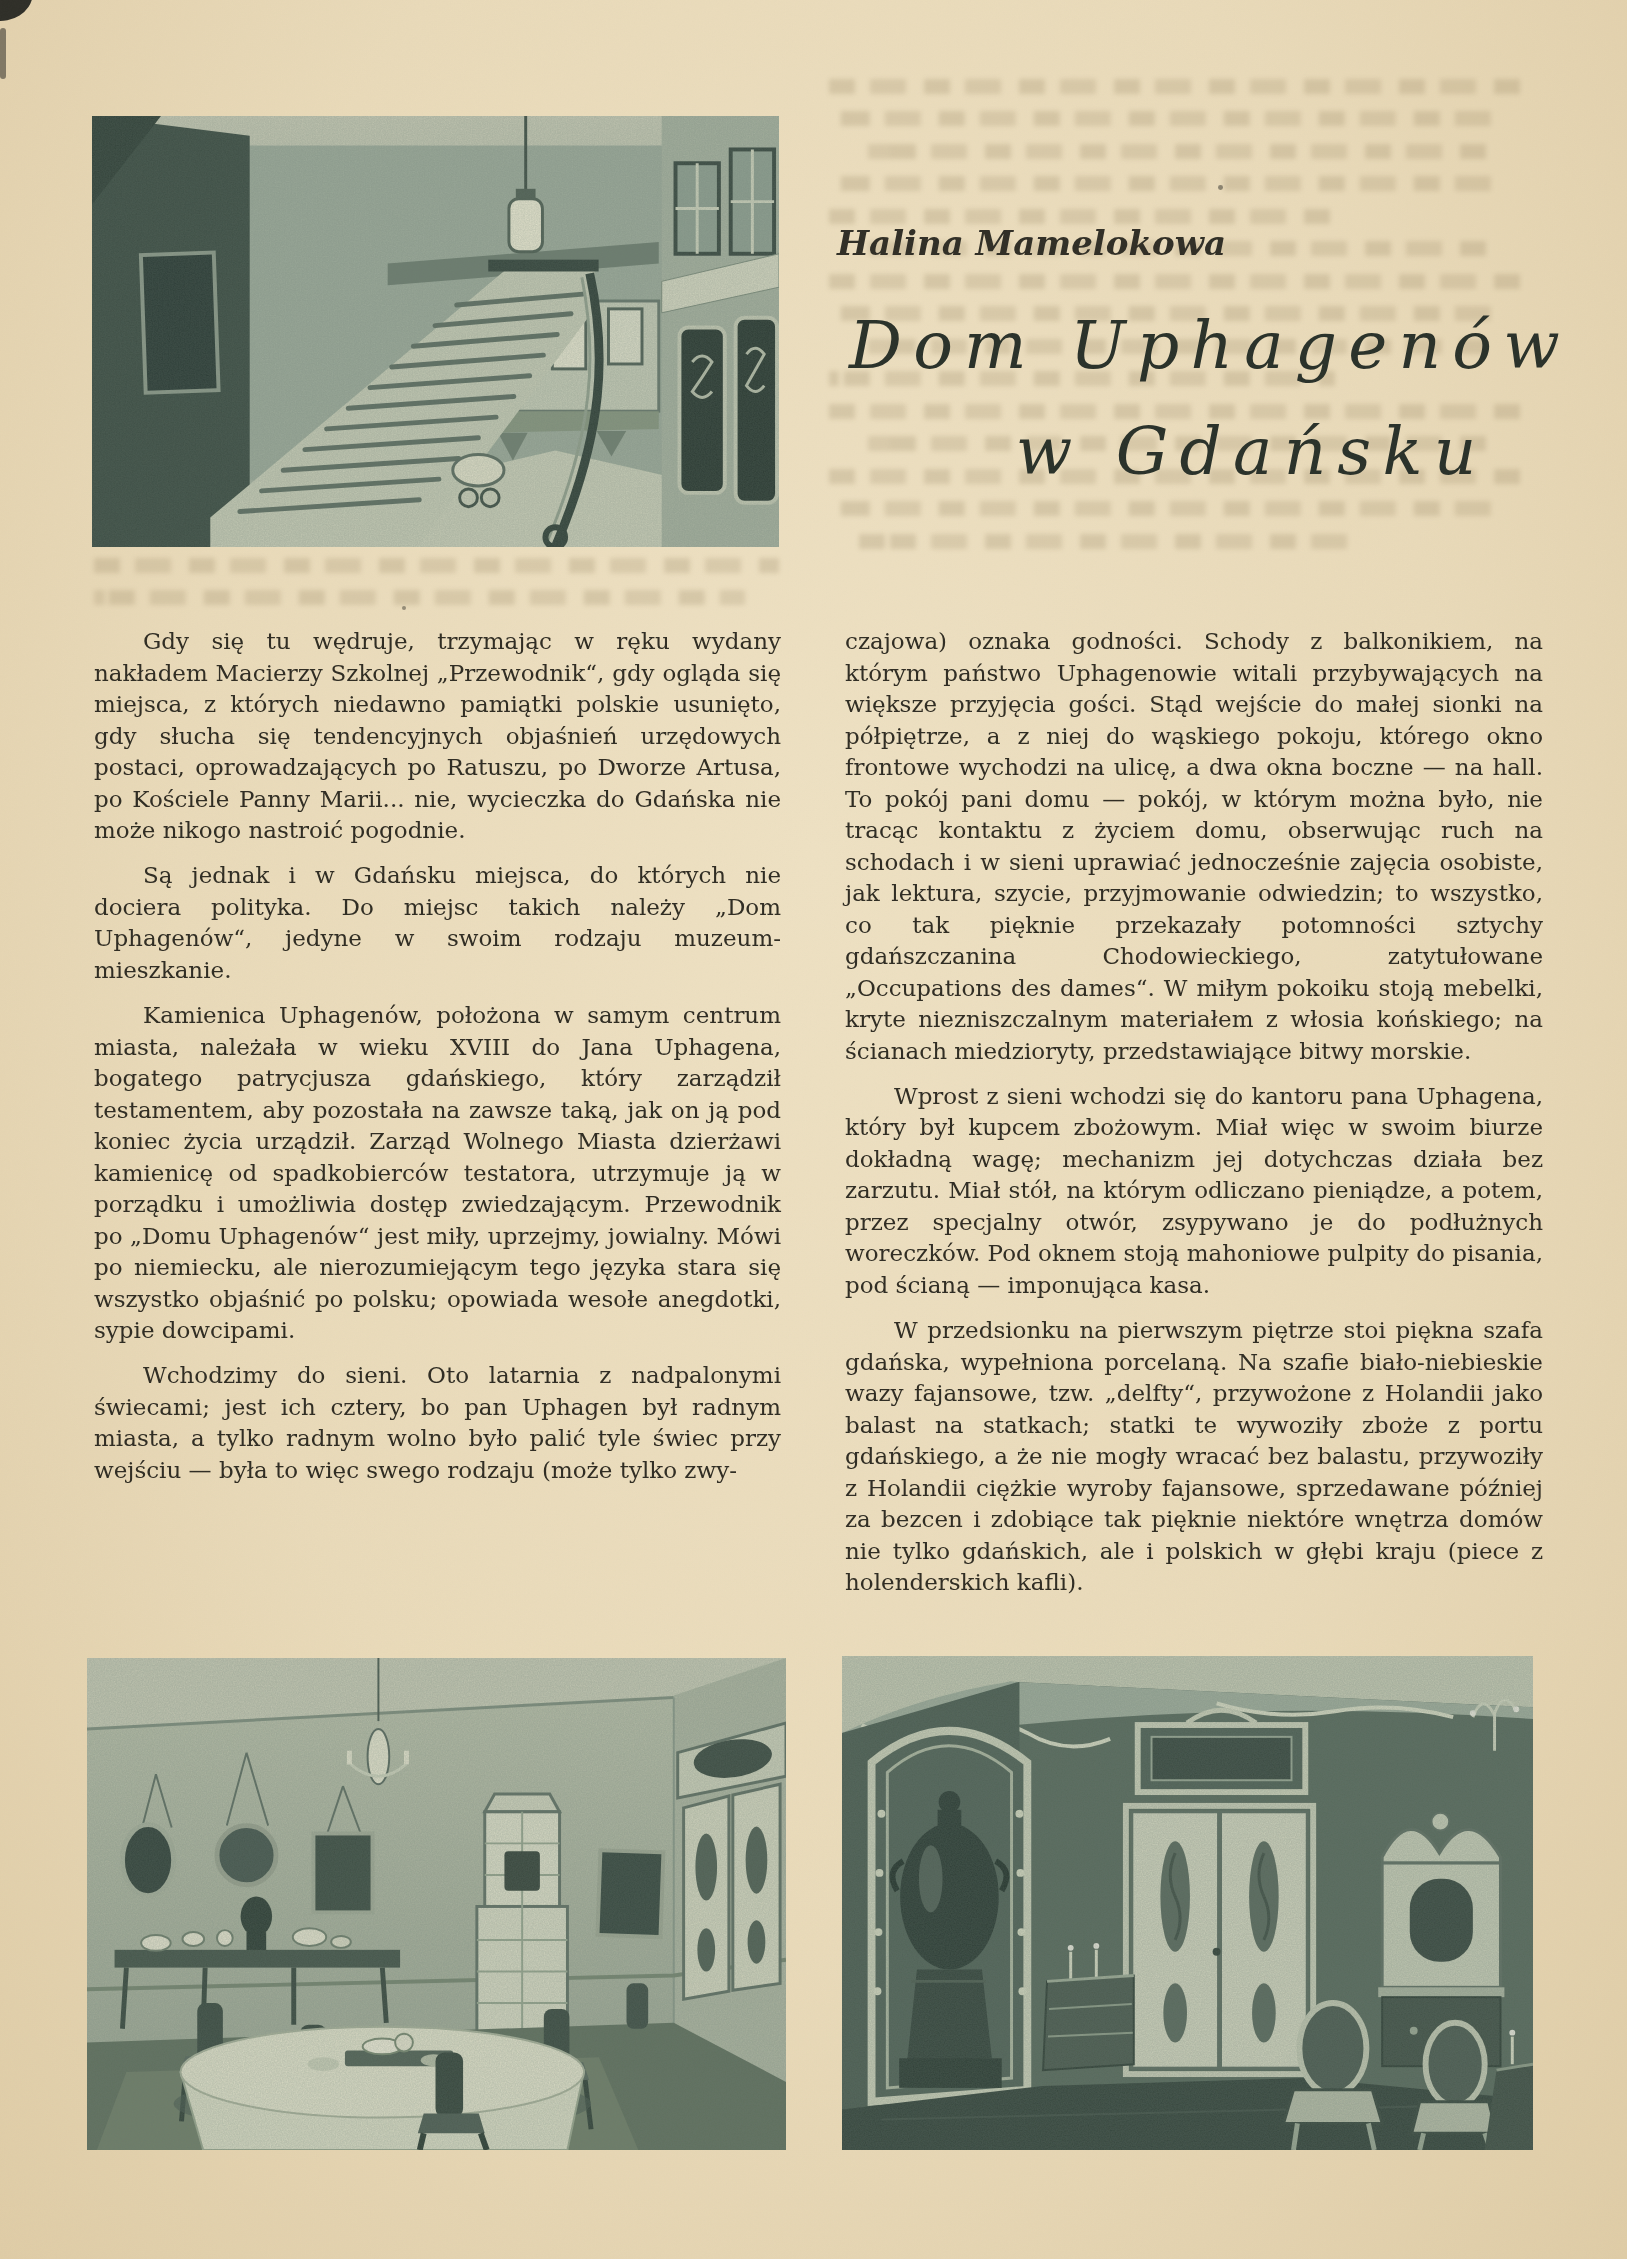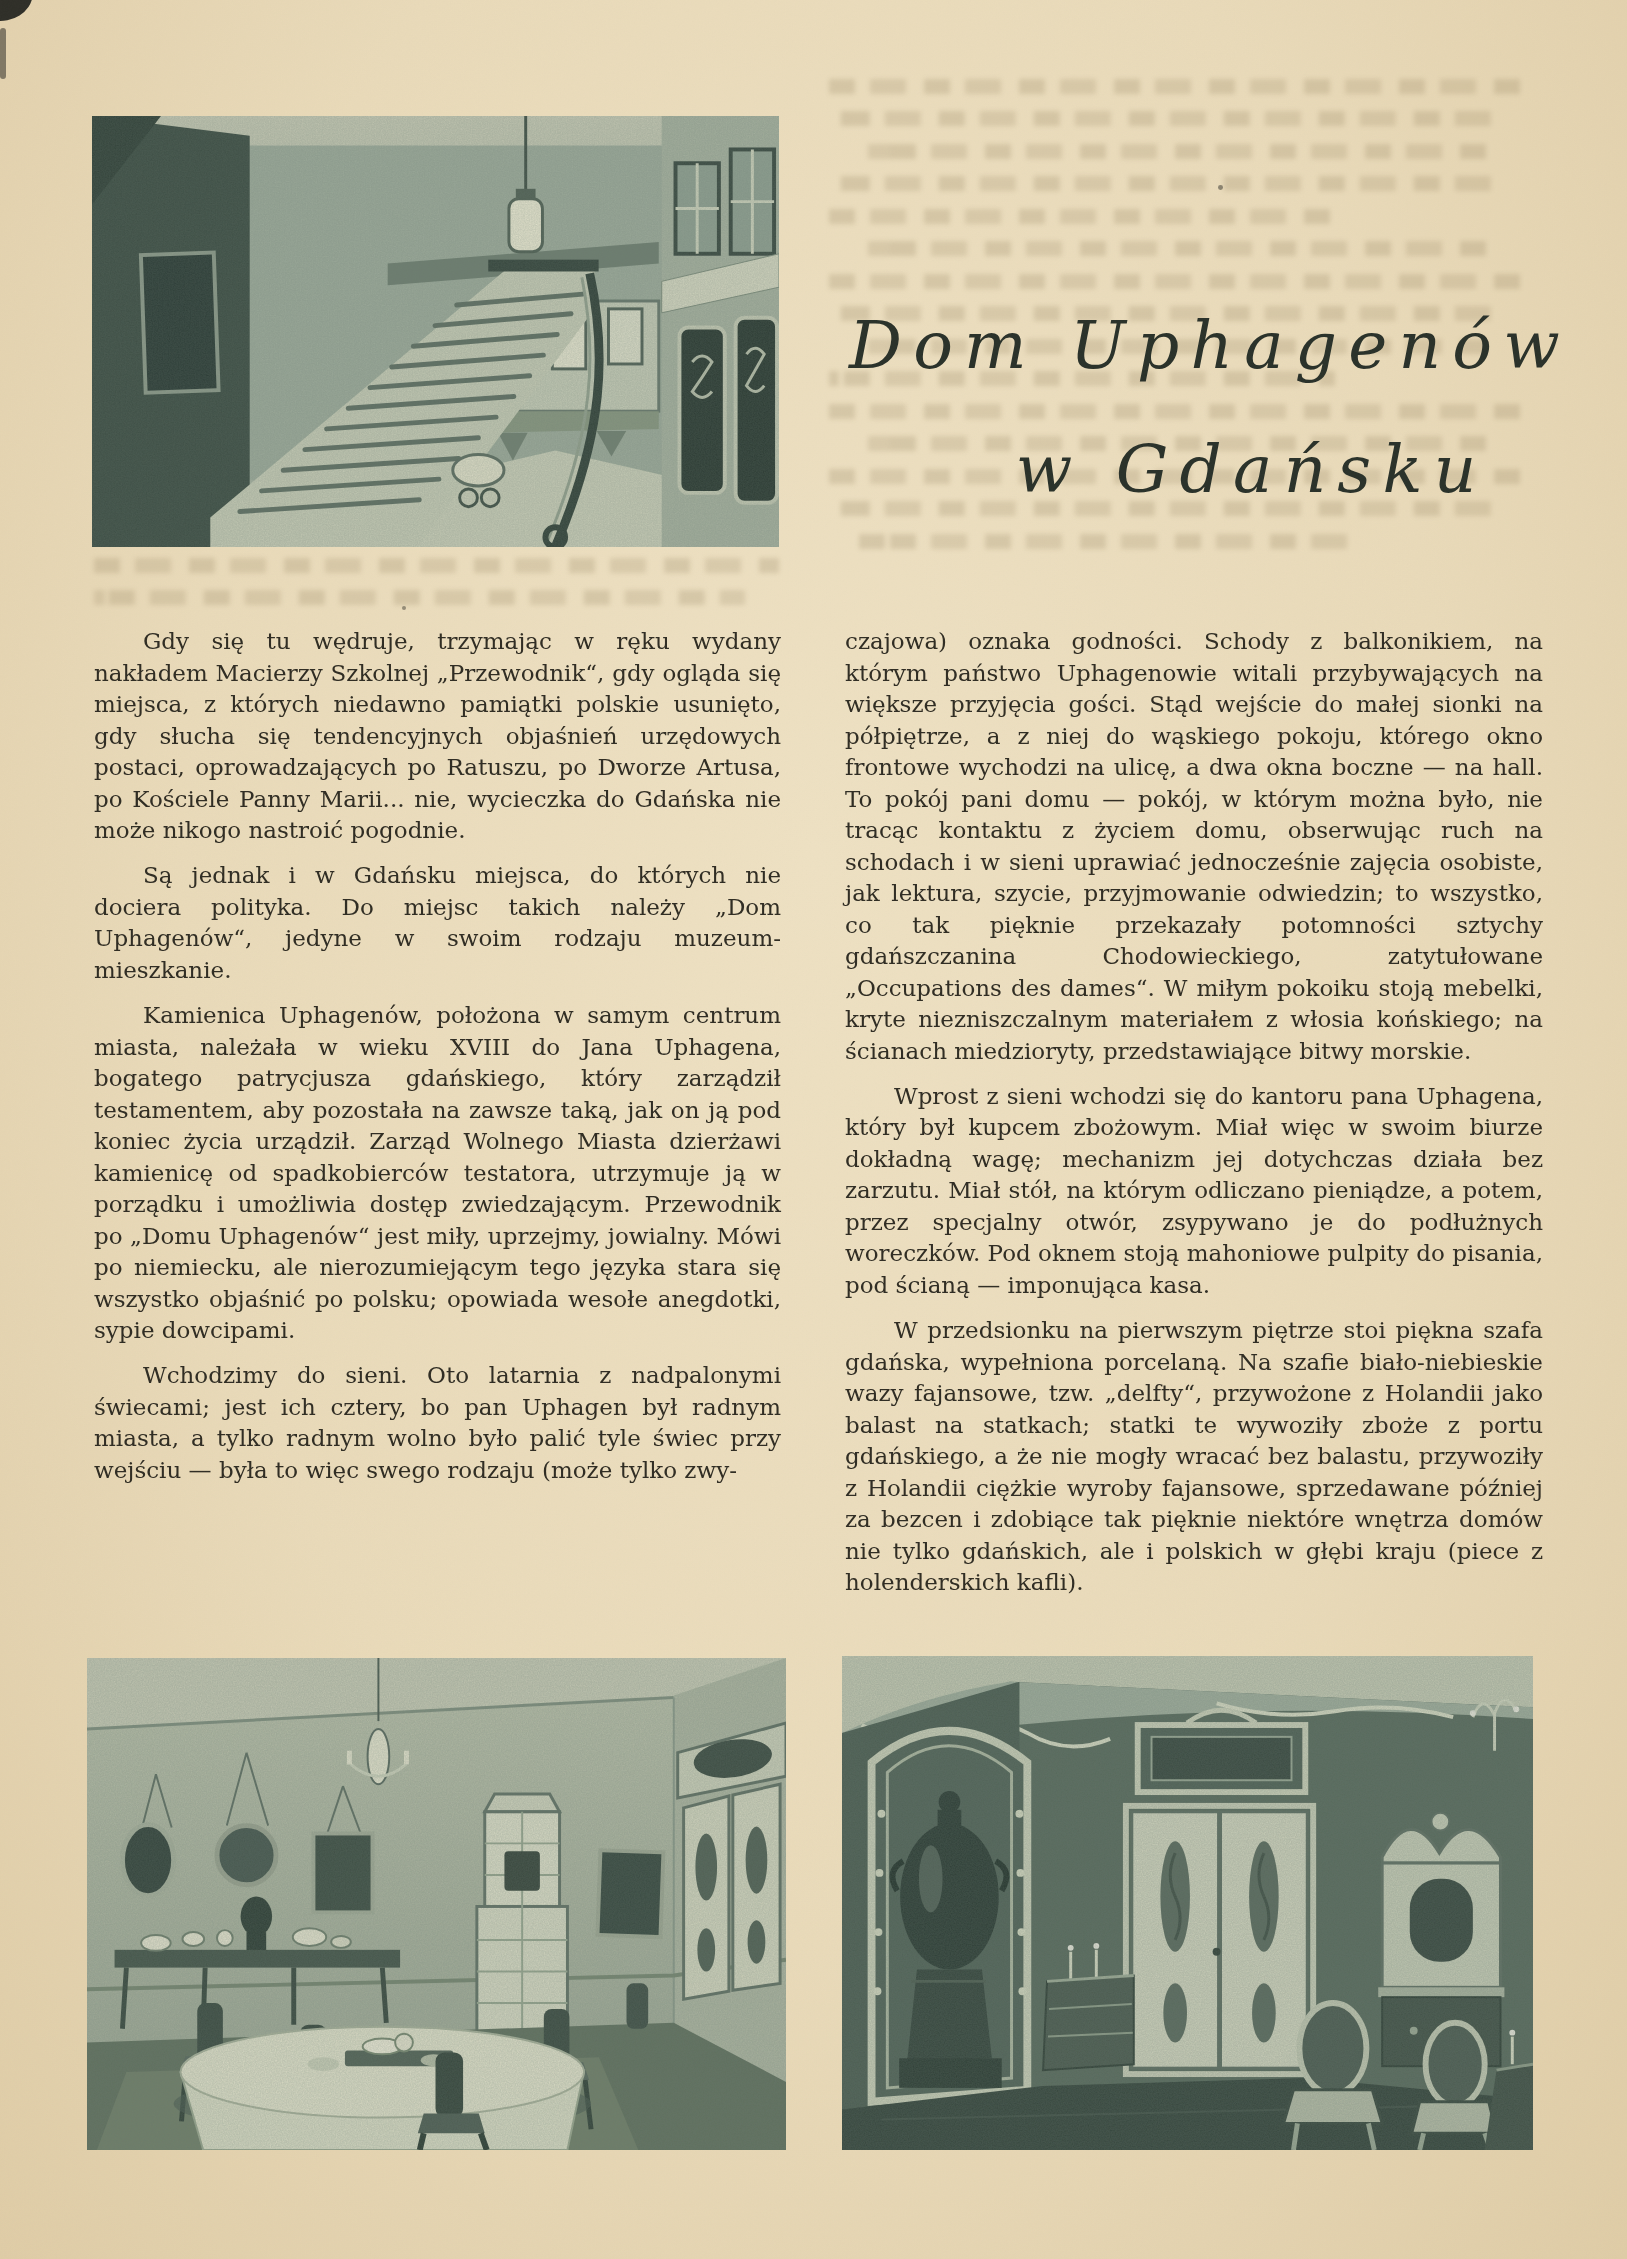--- a/index.html
+++ b/index.html
@@ -13,21 +13,21 @@
   .magtitle{position:absolute;left:0;right:0;top:0;text-align:center;
             font-style:italic;font-weight:700;font-size:32.5px;letter-spacing:.62em;
             word-spacing:1.6em;color:#33312a;}
   .issue{position:absolute;right:165px;top:2px;font-style:italic;font-weight:700;
          font-size:30.5px;color:#34322a;}
   
   .author{position:absolute;left:837px;top:223px;z-index:3;
           font-style:italic;font-weight:600;font-size:34px;color:#2e2c24;}
   .title{position:absolute;left:849px;top:307px;width:666px;z-index:3;color:#272f28;}
   .title .t1,.title .t2{font-style:italic;font-size:66px;letter-spacing:.17em;white-space:nowrap;}
-  .title .t2{display:block;text-align:right;padding-right:27.6px;margin-top:47px;}
+  .title .t2{display:block;text-align:right;padding-right:27.6px;margin-top:29px;}
   
   .col{position:absolute;top:626px;z-index:3;}
   .col-left{left:94px;width:687px;}
   .col-right{left:845px;width:698px;}
   .col p{margin:0 0 13.8px 0;font-size:23px;line-height:31.5px;text-align:justify;
          text-indent:49px;color:#2d2a21;}
   .col p.noindent{text-indent:0;}
   
   figure{margin:0;position:absolute;z-index:2;}
   figure svg{display:block;width:100%;height:100%;}
@@ -74,20 +74,21 @@
       <div class="ghost-line"></div>
     <div class="ghost-line"></div>
       <div class="ghost-line"></div>
       <div class="ghost-line"></div>
   </div>
   <div class="ghost ghost-left">
     <div class="ghost-line"></div>
       <div class="ghost-line"></div>
   </div>
 
+  <div class="author">Halina Mamelokowa</div>
   <h1 class="title" style="margin:0;font-weight:400;">
     <span class="t1">Dom Uphagenów</span>
     <span class="t2">w Gdańsku</span>
   </h1>
 
   <section class="col col-left">
     <p>Gdy się tu wędruje, trzymając w ręku wydany nakładem Macierzy Szkolnej „Przewodnik“, gdy ogląda się miejsca, z których niedawno pamiątki polskie usunięto, gdy słucha się tendencyjnych objaśnień urzędowych postaci, oprowadzających po Ratuszu, po Dworze Artusa, po Kościele Panny Marii... nie, wycieczka do Gdańska nie może nikogo nastroić pogodnie.</p>
     <p>Są jednak i w Gdańsku miejsca, do których nie dociera polityka. Do miejsc takich należy „Dom Uphagenów“, jedyne w swoim rodzaju muzeum-mieszkanie.</p>
     <p>Kamienica Uphagenów, położona w samym centrum miasta, należała w wieku XVIII do Jana Uphagena, bogatego patrycjusza gdańskiego, który zarządził testamentem, aby pozostała na zawsze taką, jak on ją pod koniec życia urządził. Zarząd Wolnego Miasta dzierżawi kamienicę od spadkobierców testatora, utrzymuje ją w porządku i umożliwia dostęp zwiedzającym. Przewodnik po „Domu Uphagenów“ jest miły, uprzejmy, jowialny. Mówi po niemiecku, ale nierozumiejącym tego języka stara się wszystko objaśnić po polsku; opowiada wesołe anegdotki, sypie dowcipami.</p>
     <p>Wchodzimy do sieni. Oto latarnia z nadpalonymi świecami; jest ich cztery, bo pan Uphagen był radnym miasta, a tylko radnym wolno było palić tyle świec przy wejściu — była to więc swego rodzaju (może tylko zwy-</p>

